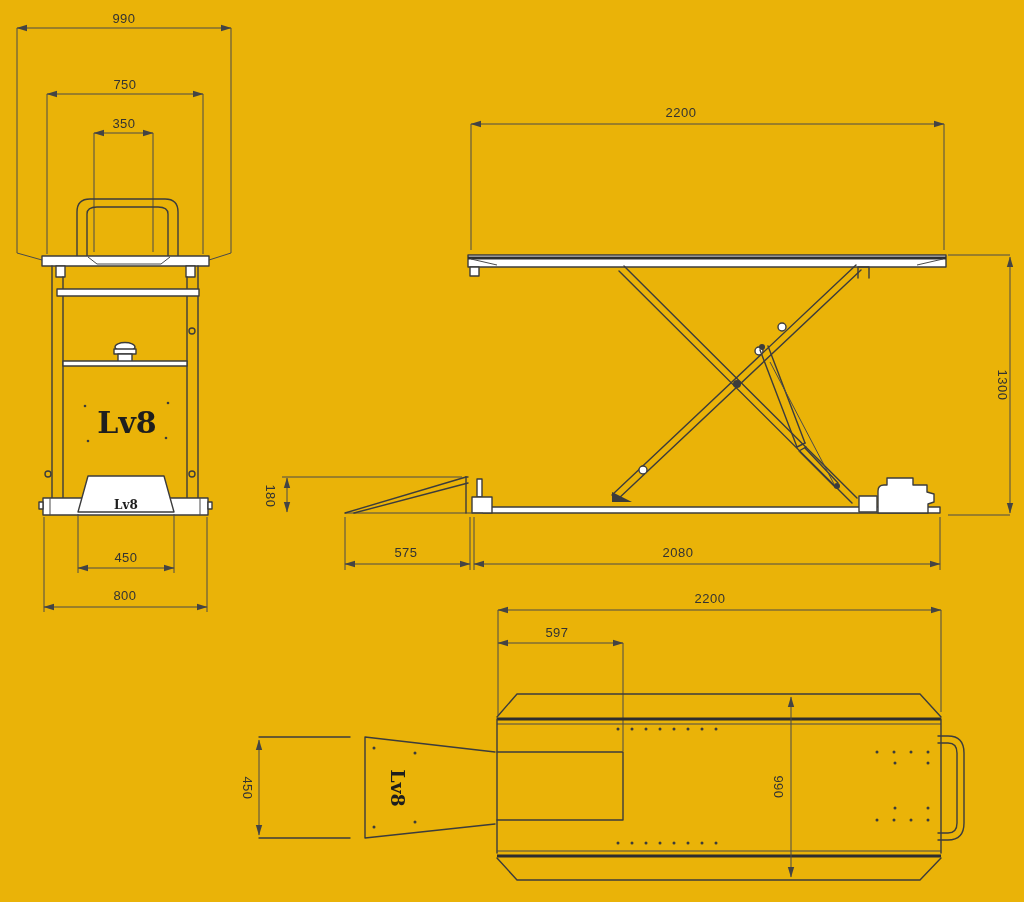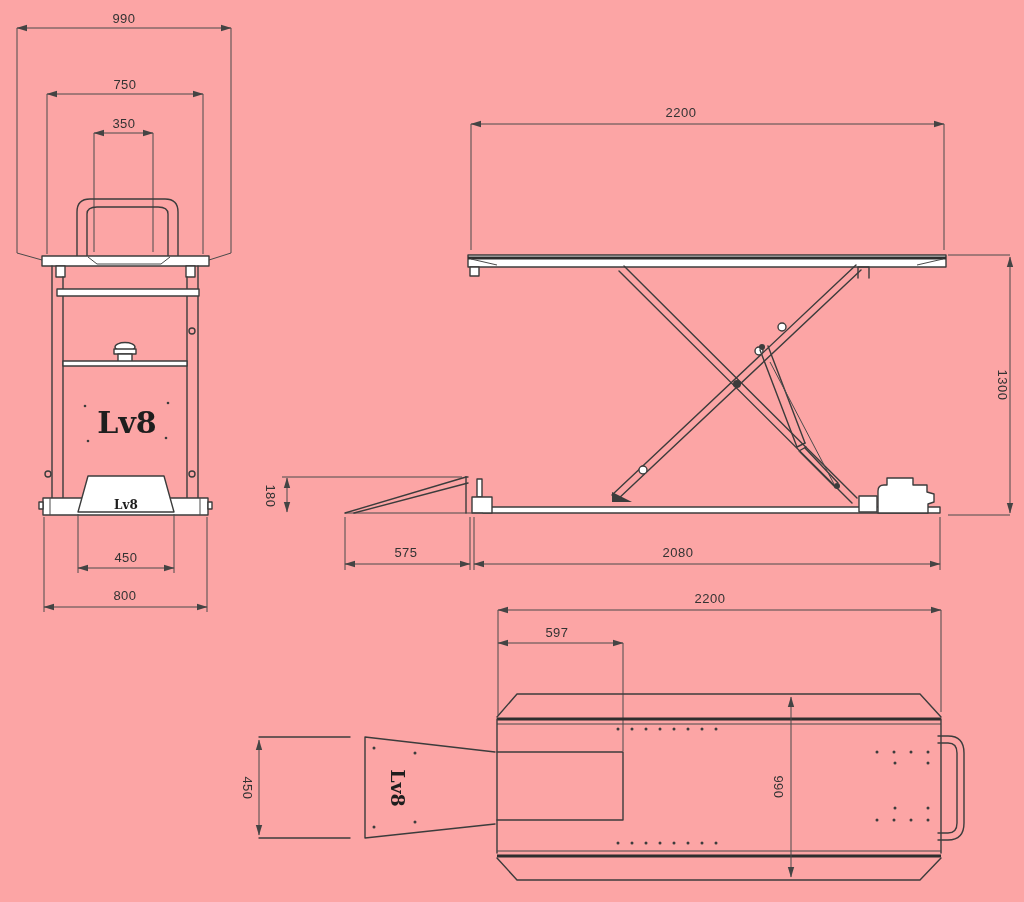--- a/index.html
+++ b/index.html
@@ -1,16 +1,16 @@
 <!DOCTYPE html>
 <html><head>
 <meta charset="utf-8">
 <style>
   html,body{margin:0;padding:0;background:#ffffff;}
-  .page{position:relative;width:1024px;height:902px;background:#fca5a5;overflow:hidden;}
+  .page{position:relative;width:1024px;height:902px;background:#eab308;overflow:hidden;}
   svg{display:block;}
   .s{stroke:#3c3c3c;stroke-width:1.4;fill:none;stroke-linecap:round;stroke-linejoin:round;}
   .t{stroke:#4a4a4a;stroke-width:1;fill:none;}
   .k{stroke:#2e2e2e;stroke-width:2.8;fill:none;}
   .w{fill:#ffffff;}
   .f{fill:#3c3c3c;stroke:none;}
   .dimline{stroke:#4a4a4a;stroke-width:1;fill:none;}
   text.dim{font-family:"Liberation Sans",sans-serif;font-size:13px;fill:#333;text-anchor:middle;letter-spacing:.5px;}
   text.logo{font-family:"DejaVu Serif",serif;font-weight:bold;fill:#1e1e1e;text-anchor:middle;}
 </style>

